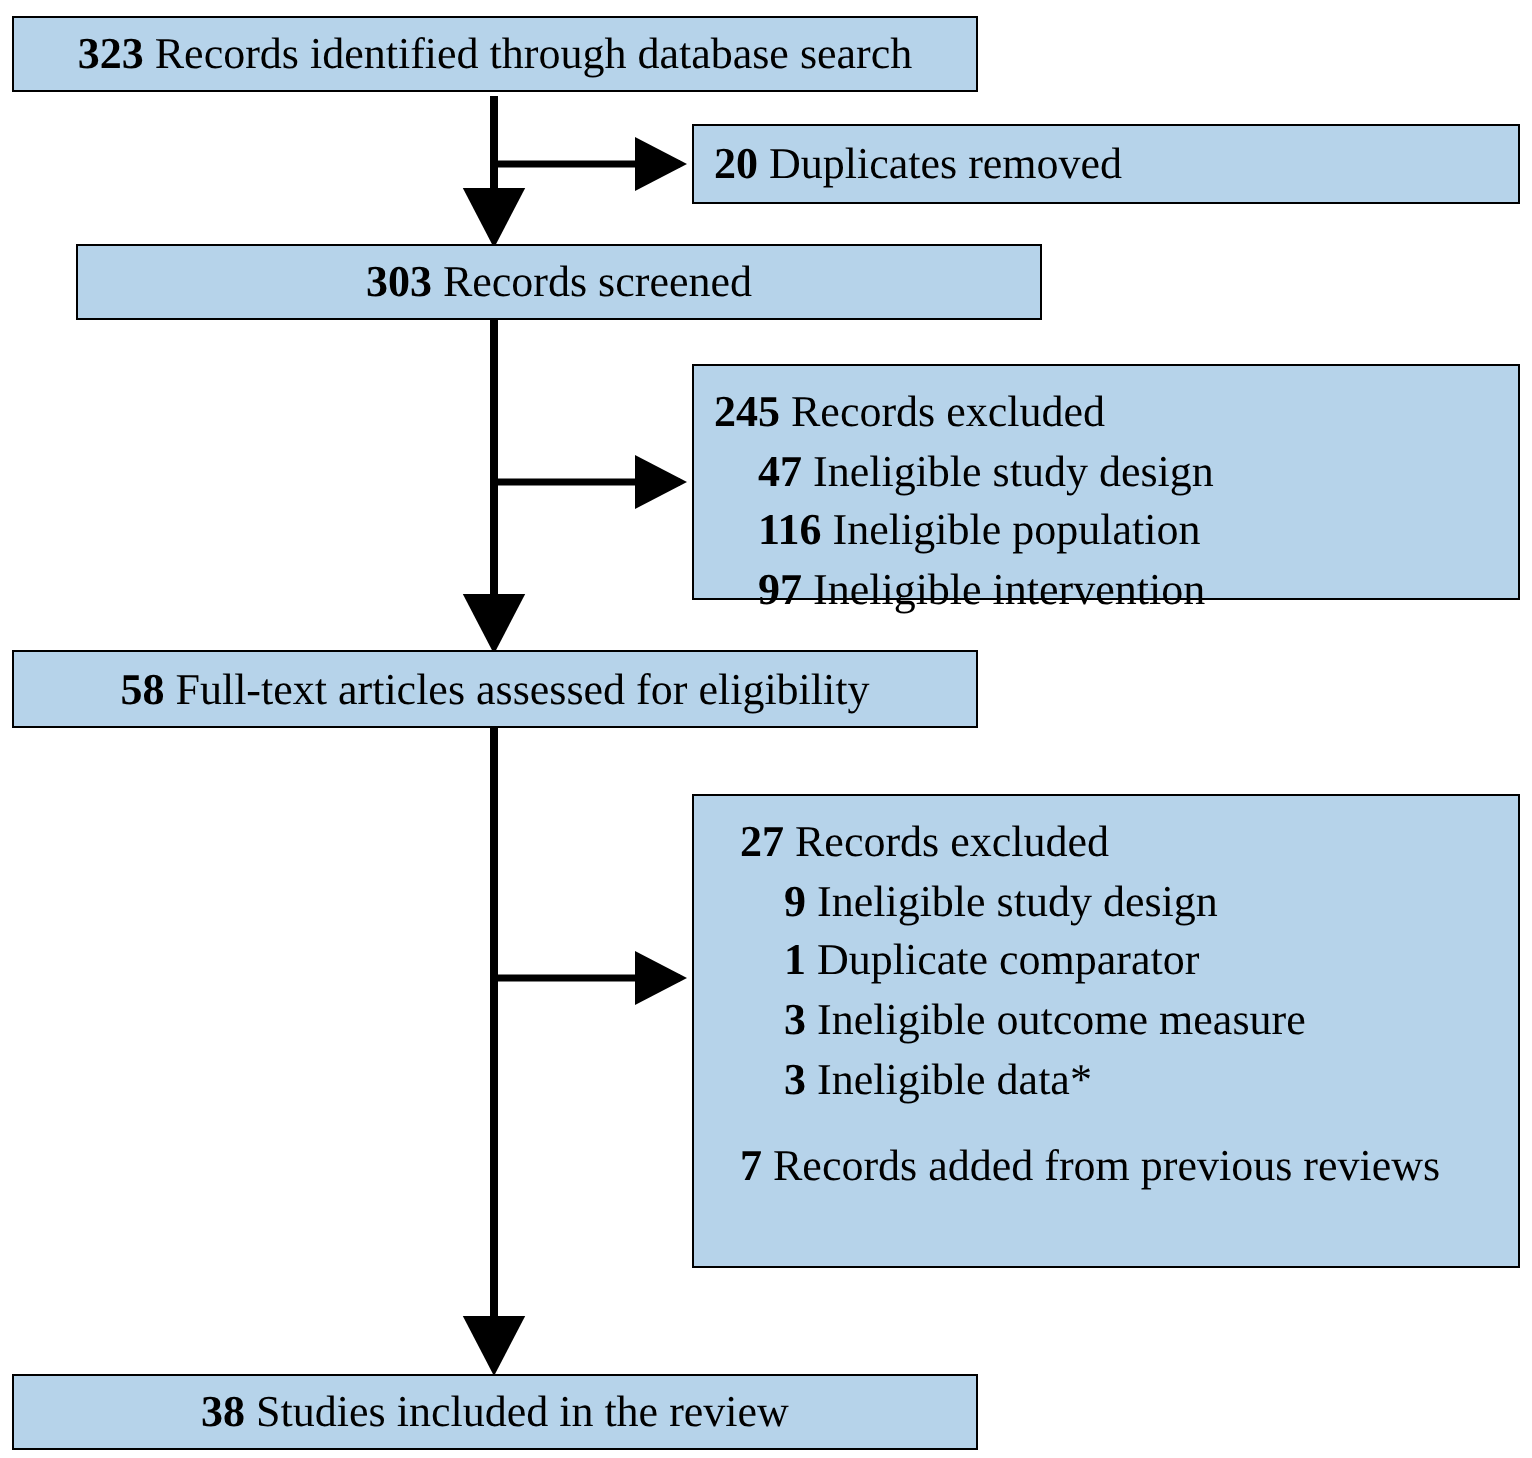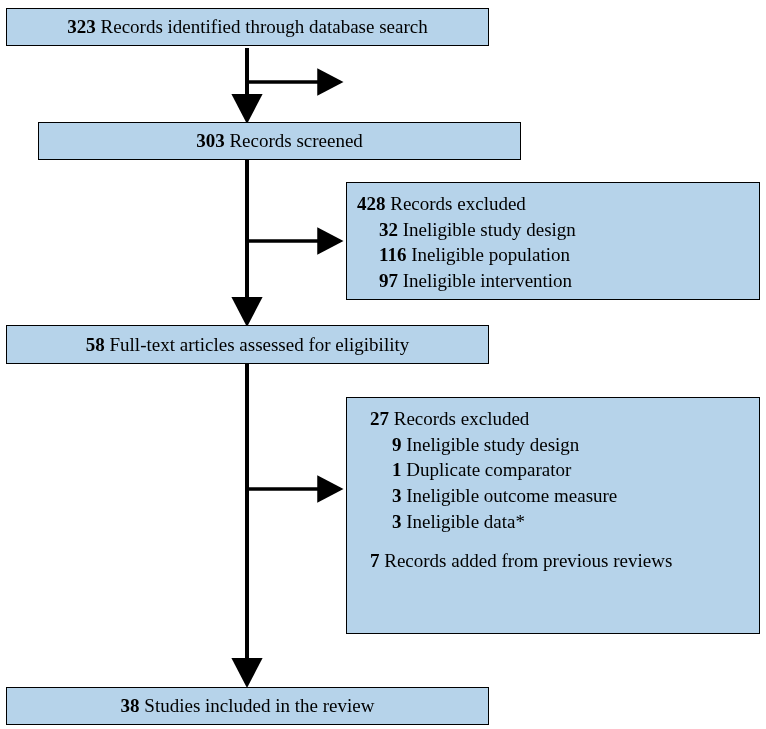--- a/index.html
+++ b/index.html
@@ -15,21 +15,21 @@
     position: relative;
     width: 766px;
     height: 729px;
     overflow: hidden;
   }
   .box {
     position: absolute;
     box-sizing: border-box;
     background: #b6d3ea;
     border: 1px solid #000000;
-    font-size: 19px;
+    font-size: 22px;
     line-height: 1.35;
   }
   .box.center {
     display: flex;
     align-items: center;
     justify-content: center;
     text-align: center;
   }
   .box.left {
     padding: 8px 0 8px 10px;
@@ -88,35 +88,41 @@
     <path class="line-thin" d="M247,489 L340,489" marker-end="url(#ah)"></path>
   </svg>
 
   <div class="box center" style="left:6px; top:8px; width:483px; height:38px;">
     <div>
       <span class="num">323</span>
       <span>Records identified through database search</span>
     </div>
   </div>
 
+  <div class="box center" style="left:346px; top:62px; width:414px; height:40px; justify-content:flex-start; padding-left:10px;">
+    <div>
+      <span class="num">20</span>
+      <span>Duplicates removed</span>
+    </div>
+  </div>
 
   <div class="box center" style="left:6px; top:122px; width:483px; height:38px;margin-left:32px;">
     <div>
       <span class="num">303</span>
       <span>Records screened</span>
     </div>
   </div>
 
   <div class="box left" style="left:346px; top:182px; width:414px; height:118px;">
     <div>
-      <span class="num">428</span>
+      <span class="num">245</span>
       <span>Records excluded</span>
     </div>
     <div class="sub">
-      <span class="num">32</span>
+      <span class="num">47</span>
       <span>Ineligible study design</span>
     </div>
     <div class="sub">
       <span class="num">116</span>
       <span>Ineligible population</span>
     </div>
     <div class="sub">
       <span class="num">97</span>
       <span>Ineligible intervention</span>
     </div>

